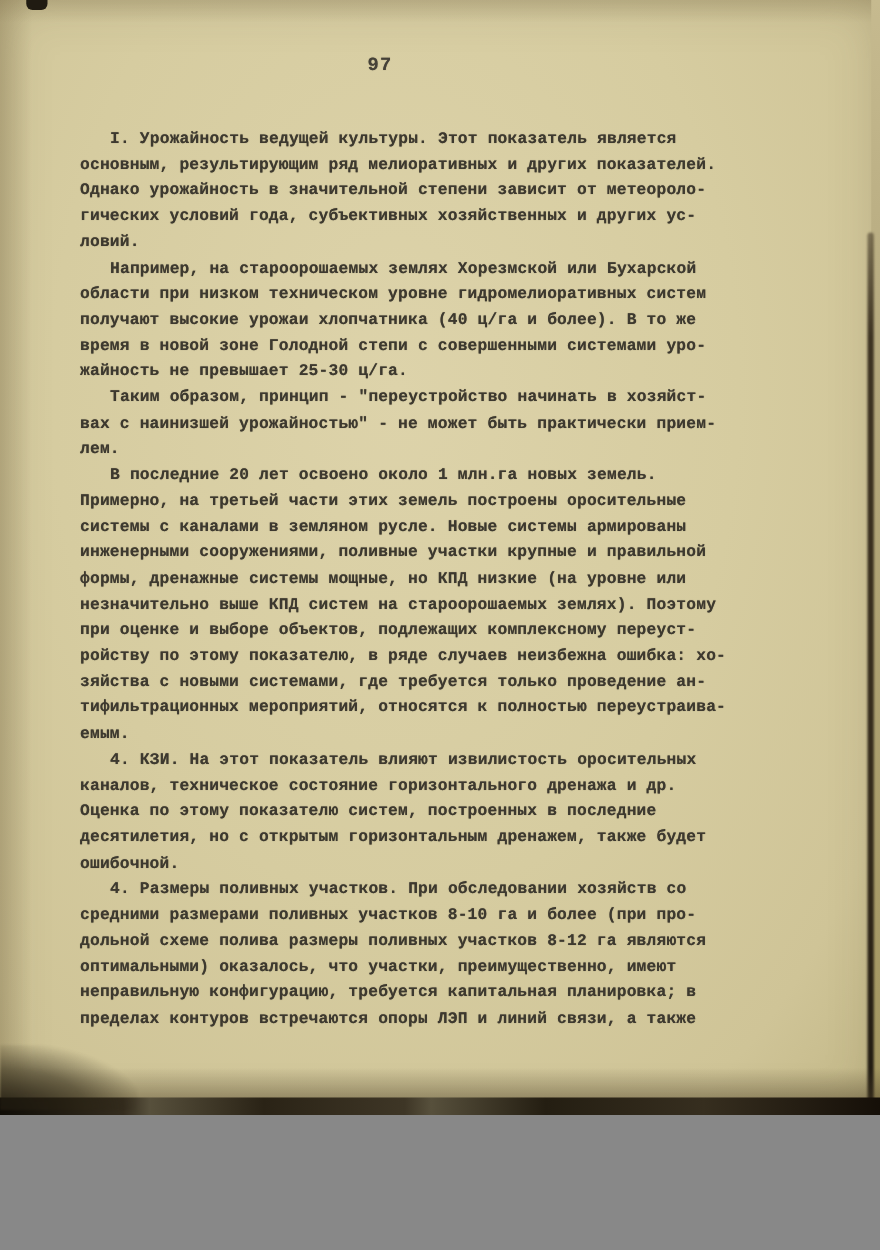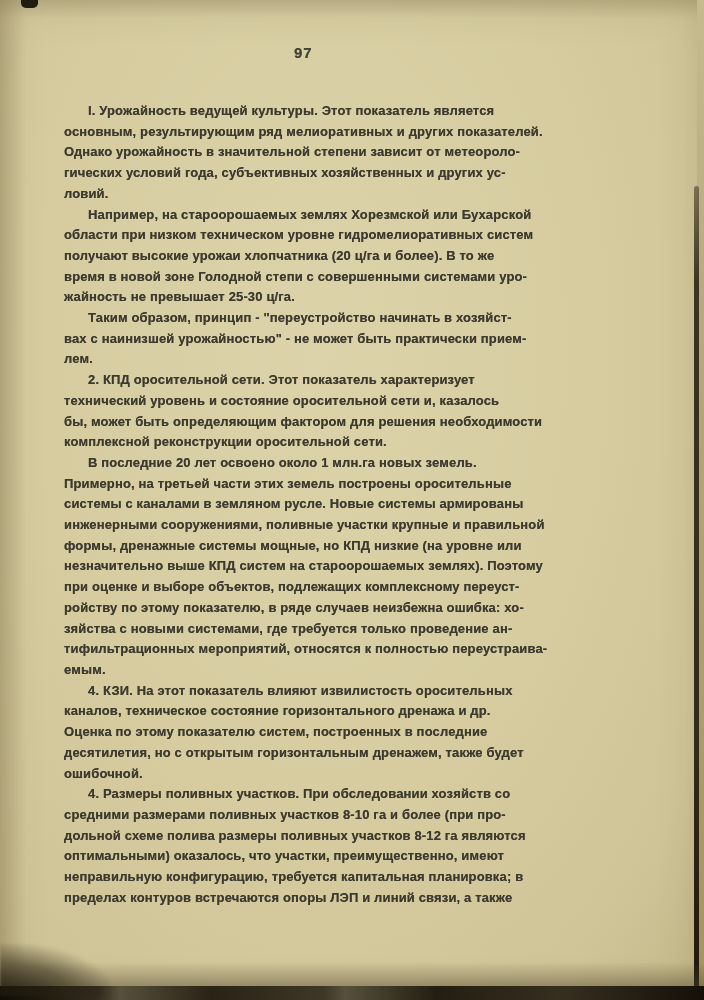--- a/index.html
+++ b/index.html
@@ -3,23 +3,23 @@
 <meta charset="utf-8">
 <style>
   html, body {
     margin: 0;
     padding: 0;
     background: #888;
   }
   .scan {
     position: relative;
     width: 704px;
-    height: 1000px;
+    height: 892px;
     overflow: hidden;
-    font-family: Liberation Sans, sans-serif;
+    font-family: Liberation Mono, monospace;
     background:
       radial-gradient(ellipse at 45% 35%, #ddd3aa 0%, #d6cca0 50%, #cfc497 82%, #c2b787 100%);
     box-shadow: inset 0 0 40px rgba(90, 78, 50, 0.25);
   }
   
   .shade-left {
     position: absolute; left: 0; top: 0; bottom: 0; width: 26px;
     background: linear-gradient(to right, rgba(120,104,66,0.28), rgba(120,104,66,0));
     pointer-events: none;
   }
@@ -101,30 +101,26 @@
   <div class="page-number">97</div>
 
   <div class="text-block">
     <p>I. Урожайность ведущей культуры. Этот показатель является
 основным, результирующим ряд мелиоративных и других показателей.
 Однако урожайность в значительной степени зависит от метеороло-
 гических условий года, субъективных хозяйственных и других ус-
 ловий.</p>
     <p>Например, на староорошаемых землях Хорезмской или Бухарской
 области при низком техническом уровне гидромелиоративных систем
-получают высокие урожаи хлопчатника (20 ц/га и более). В то же
+получают высокие урожаи хлопчатника (40 ц/га и более). В то же
 время в новой зоне Голодной степи с совершенными системами уро-
 жайность не превышает 25-30 ц/га.</p>
     <p>Таким образом, принцип - "переустройство начинать в хозяйст-
 вах с наинизшей урожайностью" - не может быть практически прием-
 лем.</p>
-    <p>2. КПД оросительной сети. Этот показатель характеризует
-технический уровень и состояние оросительной сети и, казалось
-бы, может быть определяющим фактором для решения необходимости
-комплексной реконструкции оросительной сети.</p>
     <p>В последние 20 лет освоено около 1 млн.га новых земель.
 Примерно, на третьей части этих земель построены оросительные
 системы с каналами в земляном русле. Новые системы армированы
 инженерными сооружениями, поливные участки крупные и правильной
 формы, дренажные системы мощные, но КПД низкие (на уровне или
 незначительно выше КПД систем на староорошаемых землях). Поэтому
 при оценке и выборе объектов, подлежащих комплексному переуст-
 ройству по этому показателю, в ряде случаев неизбежна ошибка: хо-
 зяйства с новыми системами, где требуется только проведение ан-
 тифильтрационных мероприятий, относятся к полностью переустраива-

